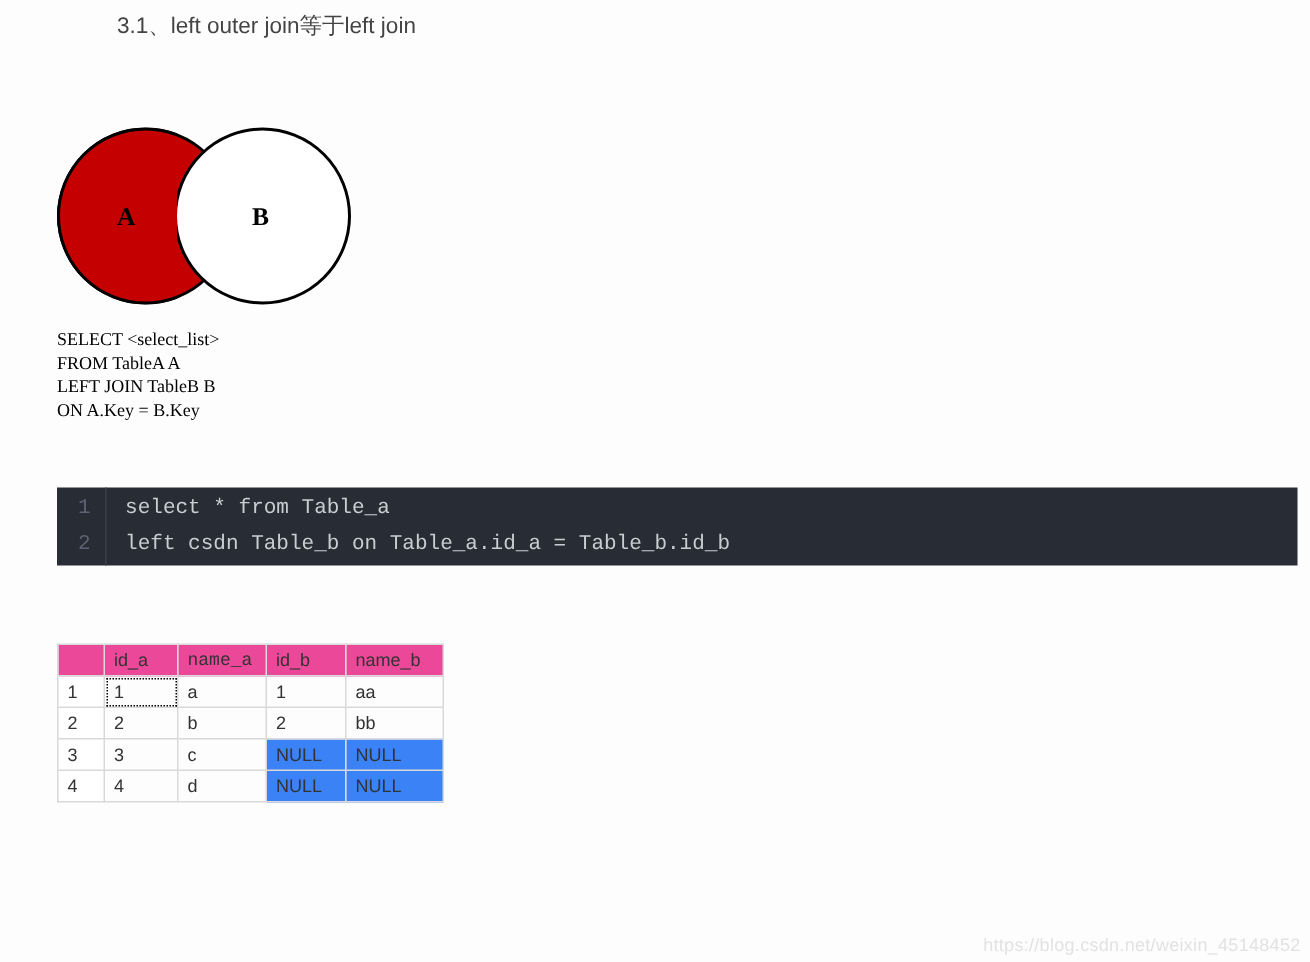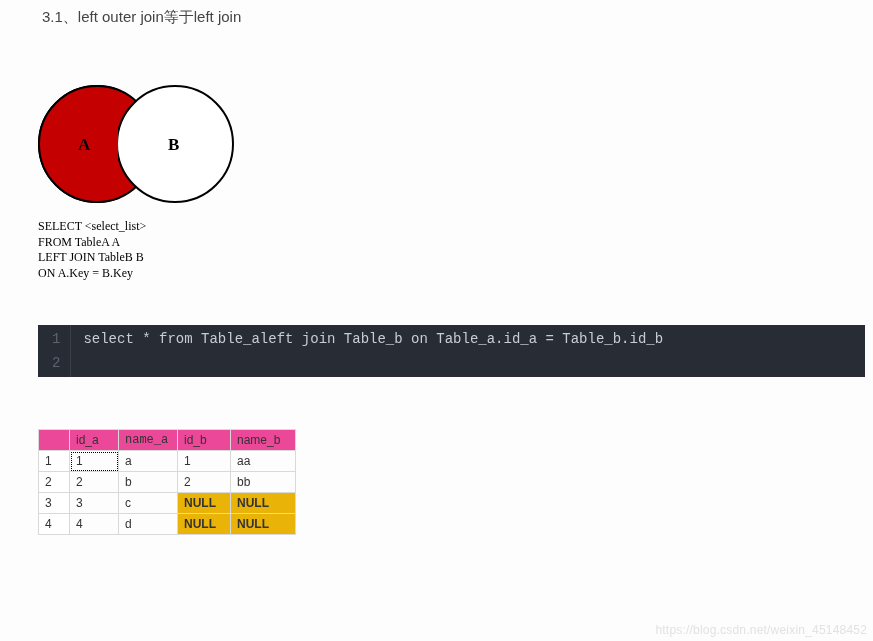--- a/index.html
+++ b/index.html
@@ -10,20 +10,21 @@
     width: 873px;
     height: 641px;
     overflow: hidden;
     position: relative;
     color: #444;
   }
   .heading {
     padding: 8px 0 0 42px;
     font-size: 15px;
     color: #444;
+    margin-left: 36px;
   }
   .venn-wrap {
     margin: 58px 0 0 38px;
   }
   .venn {
     position: relative;
     width: 200px;
     height: 128px;
   }
   .circle {
@@ -82,21 +83,21 @@
   .gutter {
     display: flex;
     flex-direction: column;
     text-align: right;
     color: #5c6370;
     padding: 2px 10px 2px 14px;
     border-right: 1px solid #3b4048;
   }
   .code-lines {
     display: flex;
-    flex-direction: row;
+    flex-direction: column;
     color: #c8cdd3;
     padding: 2px 0 2px 12px;
   }
   .result-table {
     margin: 52px 0 0 38px;
     border-collapse: collapse;
     font-family: Tahoma, Arial, sans-serif;
     font-size: 12px;
     color: #333;
   }
@@ -118,23 +119,22 @@
   }
   .blank-head {
     width: 18px;
     background: #fff;
   }
   .col-id_a { width: 36px; }
   .col-name_a { width: 46px; font-family: Liberation Mono, monospace; }
   .col-id_b { width: 40px; }
   .col-name_b { width: 52px; margin-left: 20px; }
   .nullcell {
-    background: #eab308;
+    background: #3b82f6;
     color: #333;
-    font-weight: bold;
   }
   .sel {
     outline: 1px dotted #000;
     outline-offset: -2px;
   }
   .watermark {
     position: absolute;
     right: 6px;
     bottom: 4px;
     font-size: 12px;
@@ -162,21 +162,21 @@
 ON A.Key = B.Key</div>
 </div>
 
 <div class="code-block">
   <div class="gutter">
     <span>1</span>
     <span>2</span>
   </div>
   <div class="code-lines">
     <span>select * from Table_a</span>
-    <span>left join Table_b on Table_a.id_a = Table_b.id_b</span>
+    <span>left csdn Table_b on Table_a.id_a = Table_b.id_b</span>
   </div>
 </div>
 
 <table class="result-table">
   <thead>
     <tr>
       <th class="blank-head"></th>
       <th class="col-id_a">id_a</th>
       <th class="col-name_a">name_a</th>
       <th class="col-id_b">id_b</th>

